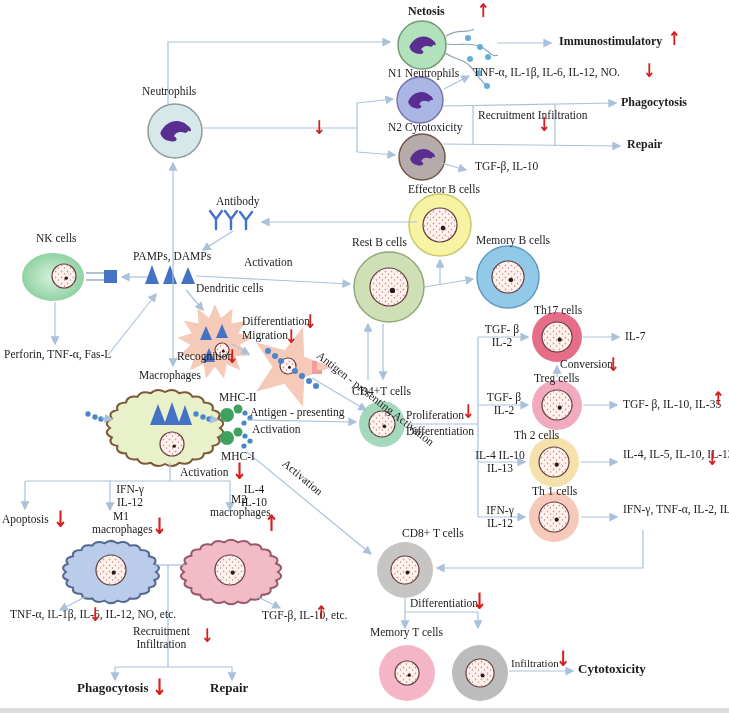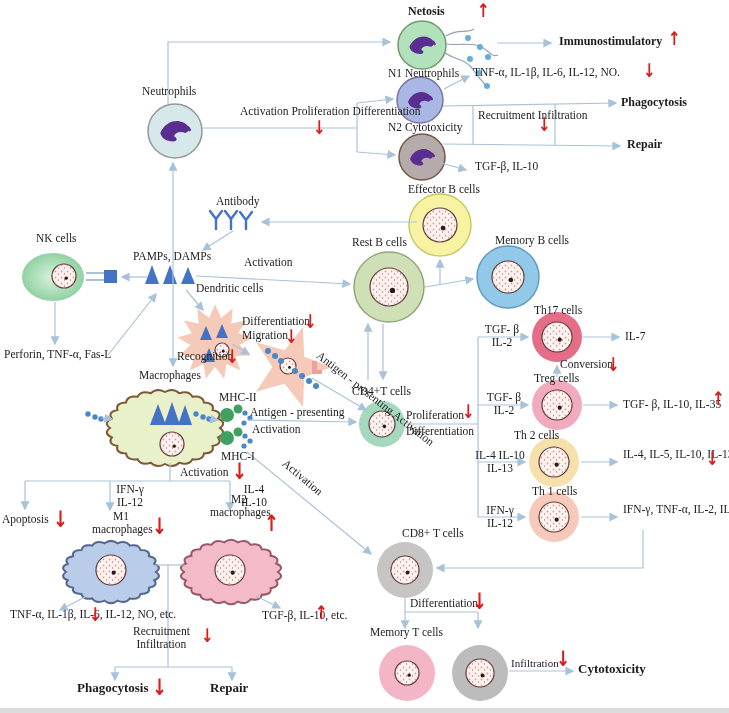--- a/index.html
+++ b/index.html
@@ -306,42 +306,37 @@
 <div class="lb b" style="left:408px;top:5px">Netosis</div>
 <span class="ra" style="left:477px;top:4px">↑</span>
 <div class="lb b" style="left:559px;top:35px">Immunostimulatory</div>
 <span class="ra" style="left:668px;top:32px">↑</span>
 
 <div class="lb" style="left:473px;top:66px">TNF-α, IL-1β, IL-6, IL-12, NO.</div>
 <span class="ra" style="left:643px;top:64px">↓</span>
 <div class="lb" style="left:388px;top:67px">N1 Neutrophils</div>
 <div class="lb" style="left:142px;top:85px">Neutrophils</div>
 
-<div class="lb" style="left:240px;top:105px">
-  <span>Activation</span>
-  <span>Proliferation</span>
-  <span>Differentiation</span>
-</div>
 <span class="ra" style="left:313px;top:121px">↓</span>
 
 <div class="lb" style="left:388px;top:121px">N2 Cytotoxicity</div>
 <div class="lb" style="left:478px;top:109px">
   <span>Recruitment</span>
   <span>Infiltration</span>
 </div>
 <span class="ra" style="left:538px;top:118px">↓</span>
 <div class="lb b" style="left:621px;top:96px">Phagocytosis</div>
 <div class="lb b" style="left:627px;top:138px">Repair</div>
 <div class="lb" style="left:475px;top:160px">TGF-β, IL-10</div>
 
 <div class="lb" style="left:216px;top:195px">Antibody</div>
 <div class="lb" style="left:408px;top:183px">Effector B cells</div>
 <div class="lb" style="left:36px;top:232px">NK cells</div>
 <div class="lb" style="left:352px;top:236px">Rest B cells</div>
-<div class="lb" style="left:495px;top:234px">Memory B cells</div>
+<div class="lb" style="left:476px;top:234px">Memory B cells</div>
 <div class="lb" style="left:133px;top:250px">PAMPs, DAMPs</div>
 <div class="lb" style="left:244px;top:256px">Activation</div>
 <div class="lb" style="left:196px;top:282px">Dendritic cells</div>
 
 <div class="lb" style="left:242px;top:315px">Differentiation</div>
 <span class="ra" style="left:304px;top:315px">↓</span>
 <div class="lb" style="left:242px;top:329px">Migration</div>
 <span class="ra" style="left:285px;top:330px">↓</span>
 
 <div class="lb" style="left:4px;top:348px">Perforin, TNF-α,  Fas-L</div>

